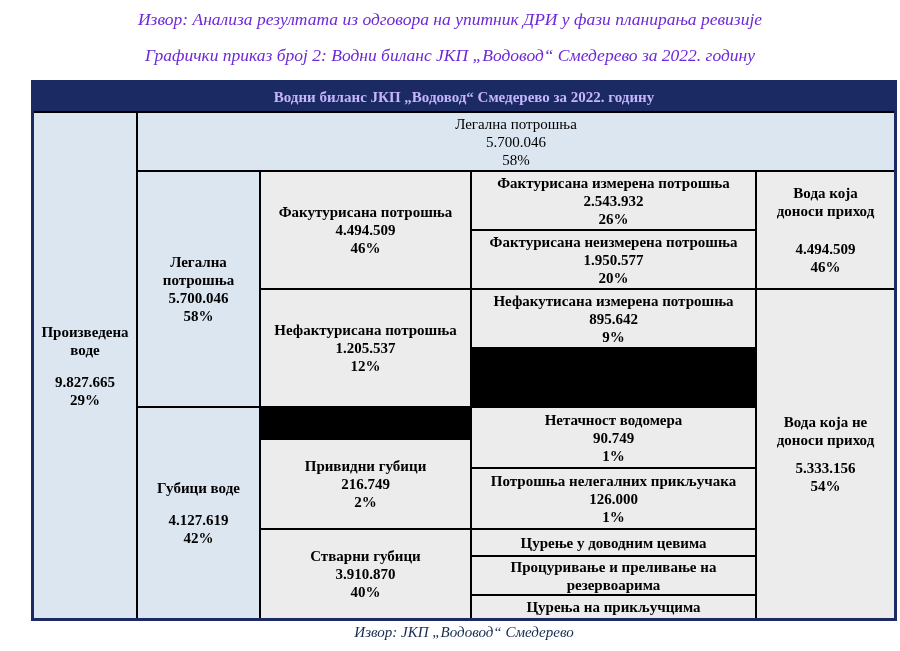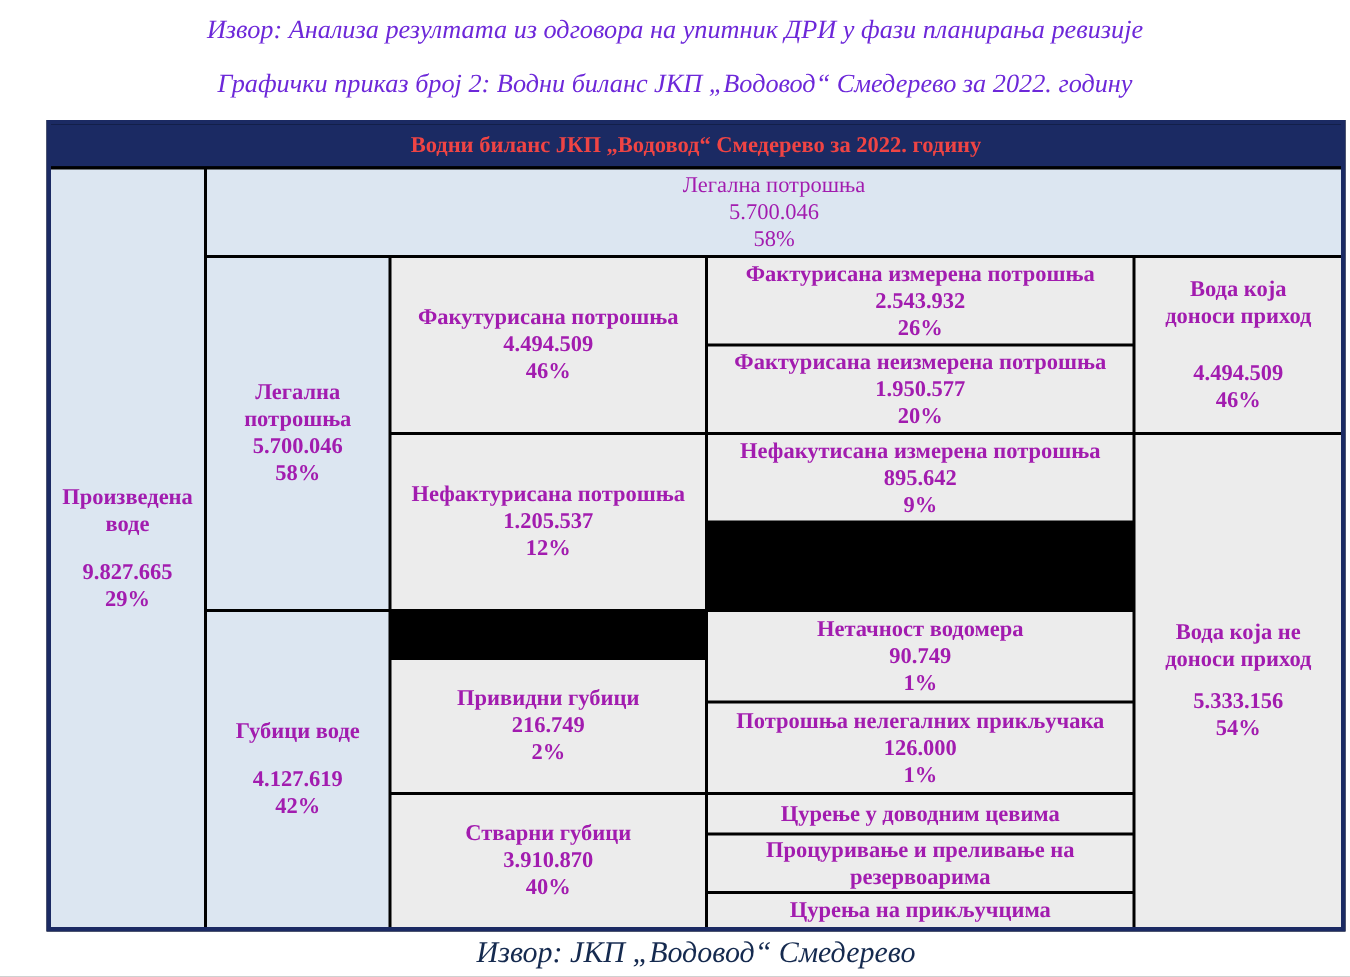--- a/index.html
+++ b/index.html
@@ -3,32 +3,32 @@
 <meta charset="utf-8">
 <style>
   html,body{margin:0;padding:0;background:#ffffff;}
   .page{position:relative;width:900px;height:651px;background:#ffffff;
         font-family:"Liberation Serif","DejaVu Serif",serif;overflow:hidden;}
 
   .caption{position:absolute;left:0;width:900px;text-align:center;
            font-style:italic;font-size:17.5px;color:#6d28d9;}
   .caption-top{top:9px;}
   .caption-fig{top:45px;}
-  .caption-bottom{top:624px;left:31px;width:866px;font-size:20px;color:#152a4f;}
+  .caption-bottom{top:624px;left:31px;width:866px;font-size:15px;color:#152a4f;}
 
   .balance-table{position:absolute;left:31px;top:80px;width:866px;height:541px;
                  border:3px solid #1b2a63;box-sizing:border-box;background:#000;}
-  .table-header{height:28px;background:#1b2a63;color:#ef4444;font-weight:bold;
+  .table-header{height:28px;background:#1b2a63;color:#c4b5fd;font-weight:bold;
                 font-size:15px;display:flex;align-items:center;justify-content:center;}
   .grid{display:grid;background:#000;gap:2px;border-top:2px solid #000;
         grid-template-columns:102px 121px 209px 283px 1fr;
         grid-template-rows:57px 57px 57px 57px 57px 59px 59px 25px 37px 22px;
         height:505px;}
   .cell{display:flex;flex-direction:column;align-items:center;justify-content:center;
-        text-align:center;font-size:15px;font-weight:bold;color:#a21caf;
+        text-align:center;font-size:15px;font-weight:bold;color:#000000;
         line-height:1.2;padding:2px 4px;box-sizing:border-box;}
   .blue{background:#dce6f1;}
   .gray{background:#ececec;}
   .regular{font-weight:normal;}
   .gapped .cell-value{margin-top:14px;}
   .narrow-label{max-width:104px;}
   .numblock{margin-top:20px;}
   .numblock-sm{margin-top:10px;}
 
   

